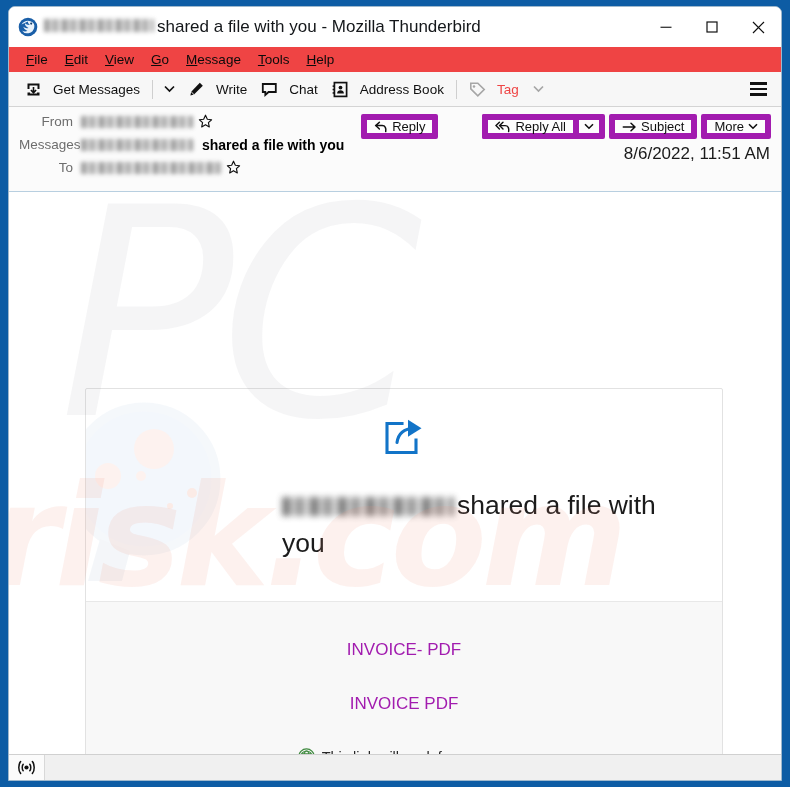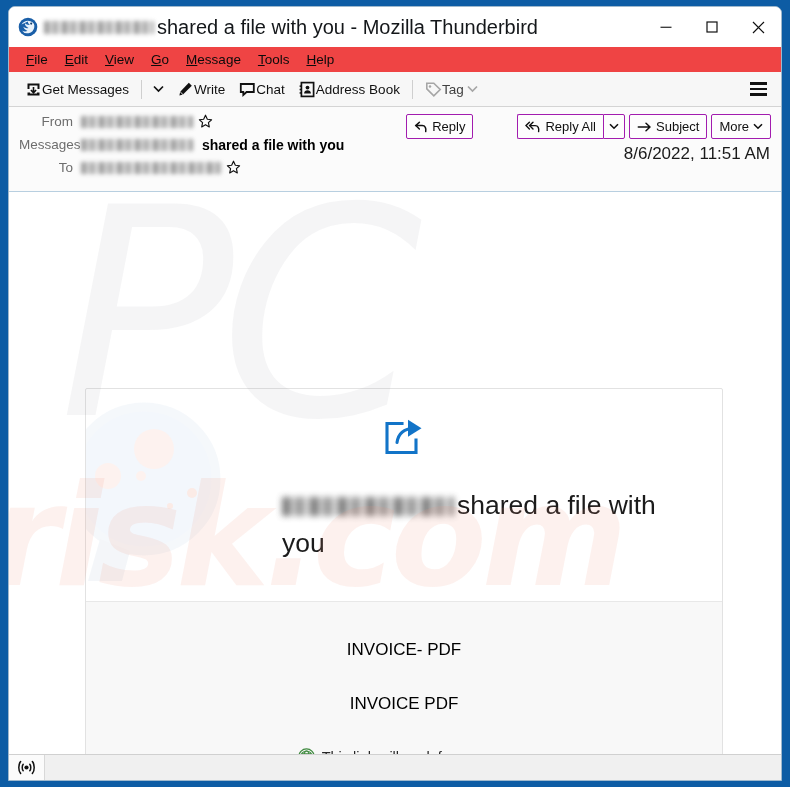--- a/index.html
+++ b/index.html
@@ -36,21 +36,21 @@
     display: flex;
     align-items: center;
     position: relative;
   }
   #tb-logo {
     width: 20px; height: 20px;
     margin-left: 9px; margin-right: 6px;
     flex: 0 0 auto;
   }
   #title-text {
-    font-size: 20px;
+    font-size: 17px;
     color: #14171a;
     white-space: nowrap;
     display: flex;
     align-items: baseline;
   }
   .redacted {
     display: inline-block;
     vertical-align: middle;
     background: repeating-linear-gradient(
         90deg,
@@ -101,25 +101,25 @@
     display: flex;
     align-items: center;
     padding: 0 6px 0 9px;
     font-size: 13.5px;
     color: #101010;
     position: relative;
   }
   .tb-btn {
     display: flex;
     align-items: center;
-    gap: 0;
+    gap: 11px;
     padding: 4px 7px;
     white-space: nowrap;
   }
-  .tb-btn.disabled { color: #404040; justify-content: flex-end; }
+  .tb-btn.disabled { color: #ef4444; justify-content: flex-end; }
   .tb-sep {
     width: 1px; height: 19px;
     background: #cfcfcf;
     margin: 0 5px;
   }
   .tb-caret { padding: 4px 6px; display:flex; align-items:center; }
   #hamburger {
     position: absolute;
     right: 10px;
     display: flex; flex-direction: column;
@@ -168,21 +168,21 @@
   #hdr-actions {
     position: absolute;
     right: 10px; top: 7px;
     display: flex;
     align-items: stretch;
     gap: 4px;
   }
   .act-btn {
     height: 25px;
     background: #fdfdfd;
-    border: 1px solid #a21caf;
+    border: 6px solid #a21caf;
     border-radius: 2px;
     display: flex;
     align-items: center;
     gap: 4px;
     padding: 0 7px;
     font-size: 13px;
     color: #101010;
     white-space: nowrap;
   }
   .act-group { display: flex; gap: 0; padding-left: 40px; }
@@ -292,21 +292,21 @@
 
   #card-mid {
     background: #f8f8f8;
     padding: 38px 0 36px 0;
     text-align: center;
     border-bottom: 1px solid #e8e8e8;
     position: relative;
   }
   .file-line {
     font-size: 17px;
-    color: #000000;
+    color: #a21caf;
     margin-bottom: 34px;
   }
   #anyone-row {
     display: inline-flex;
     align-items: center;
     gap: 7px;
     font-size: 14.5px;
     color: #262626;
     margin-bottom: 24px;
   }

